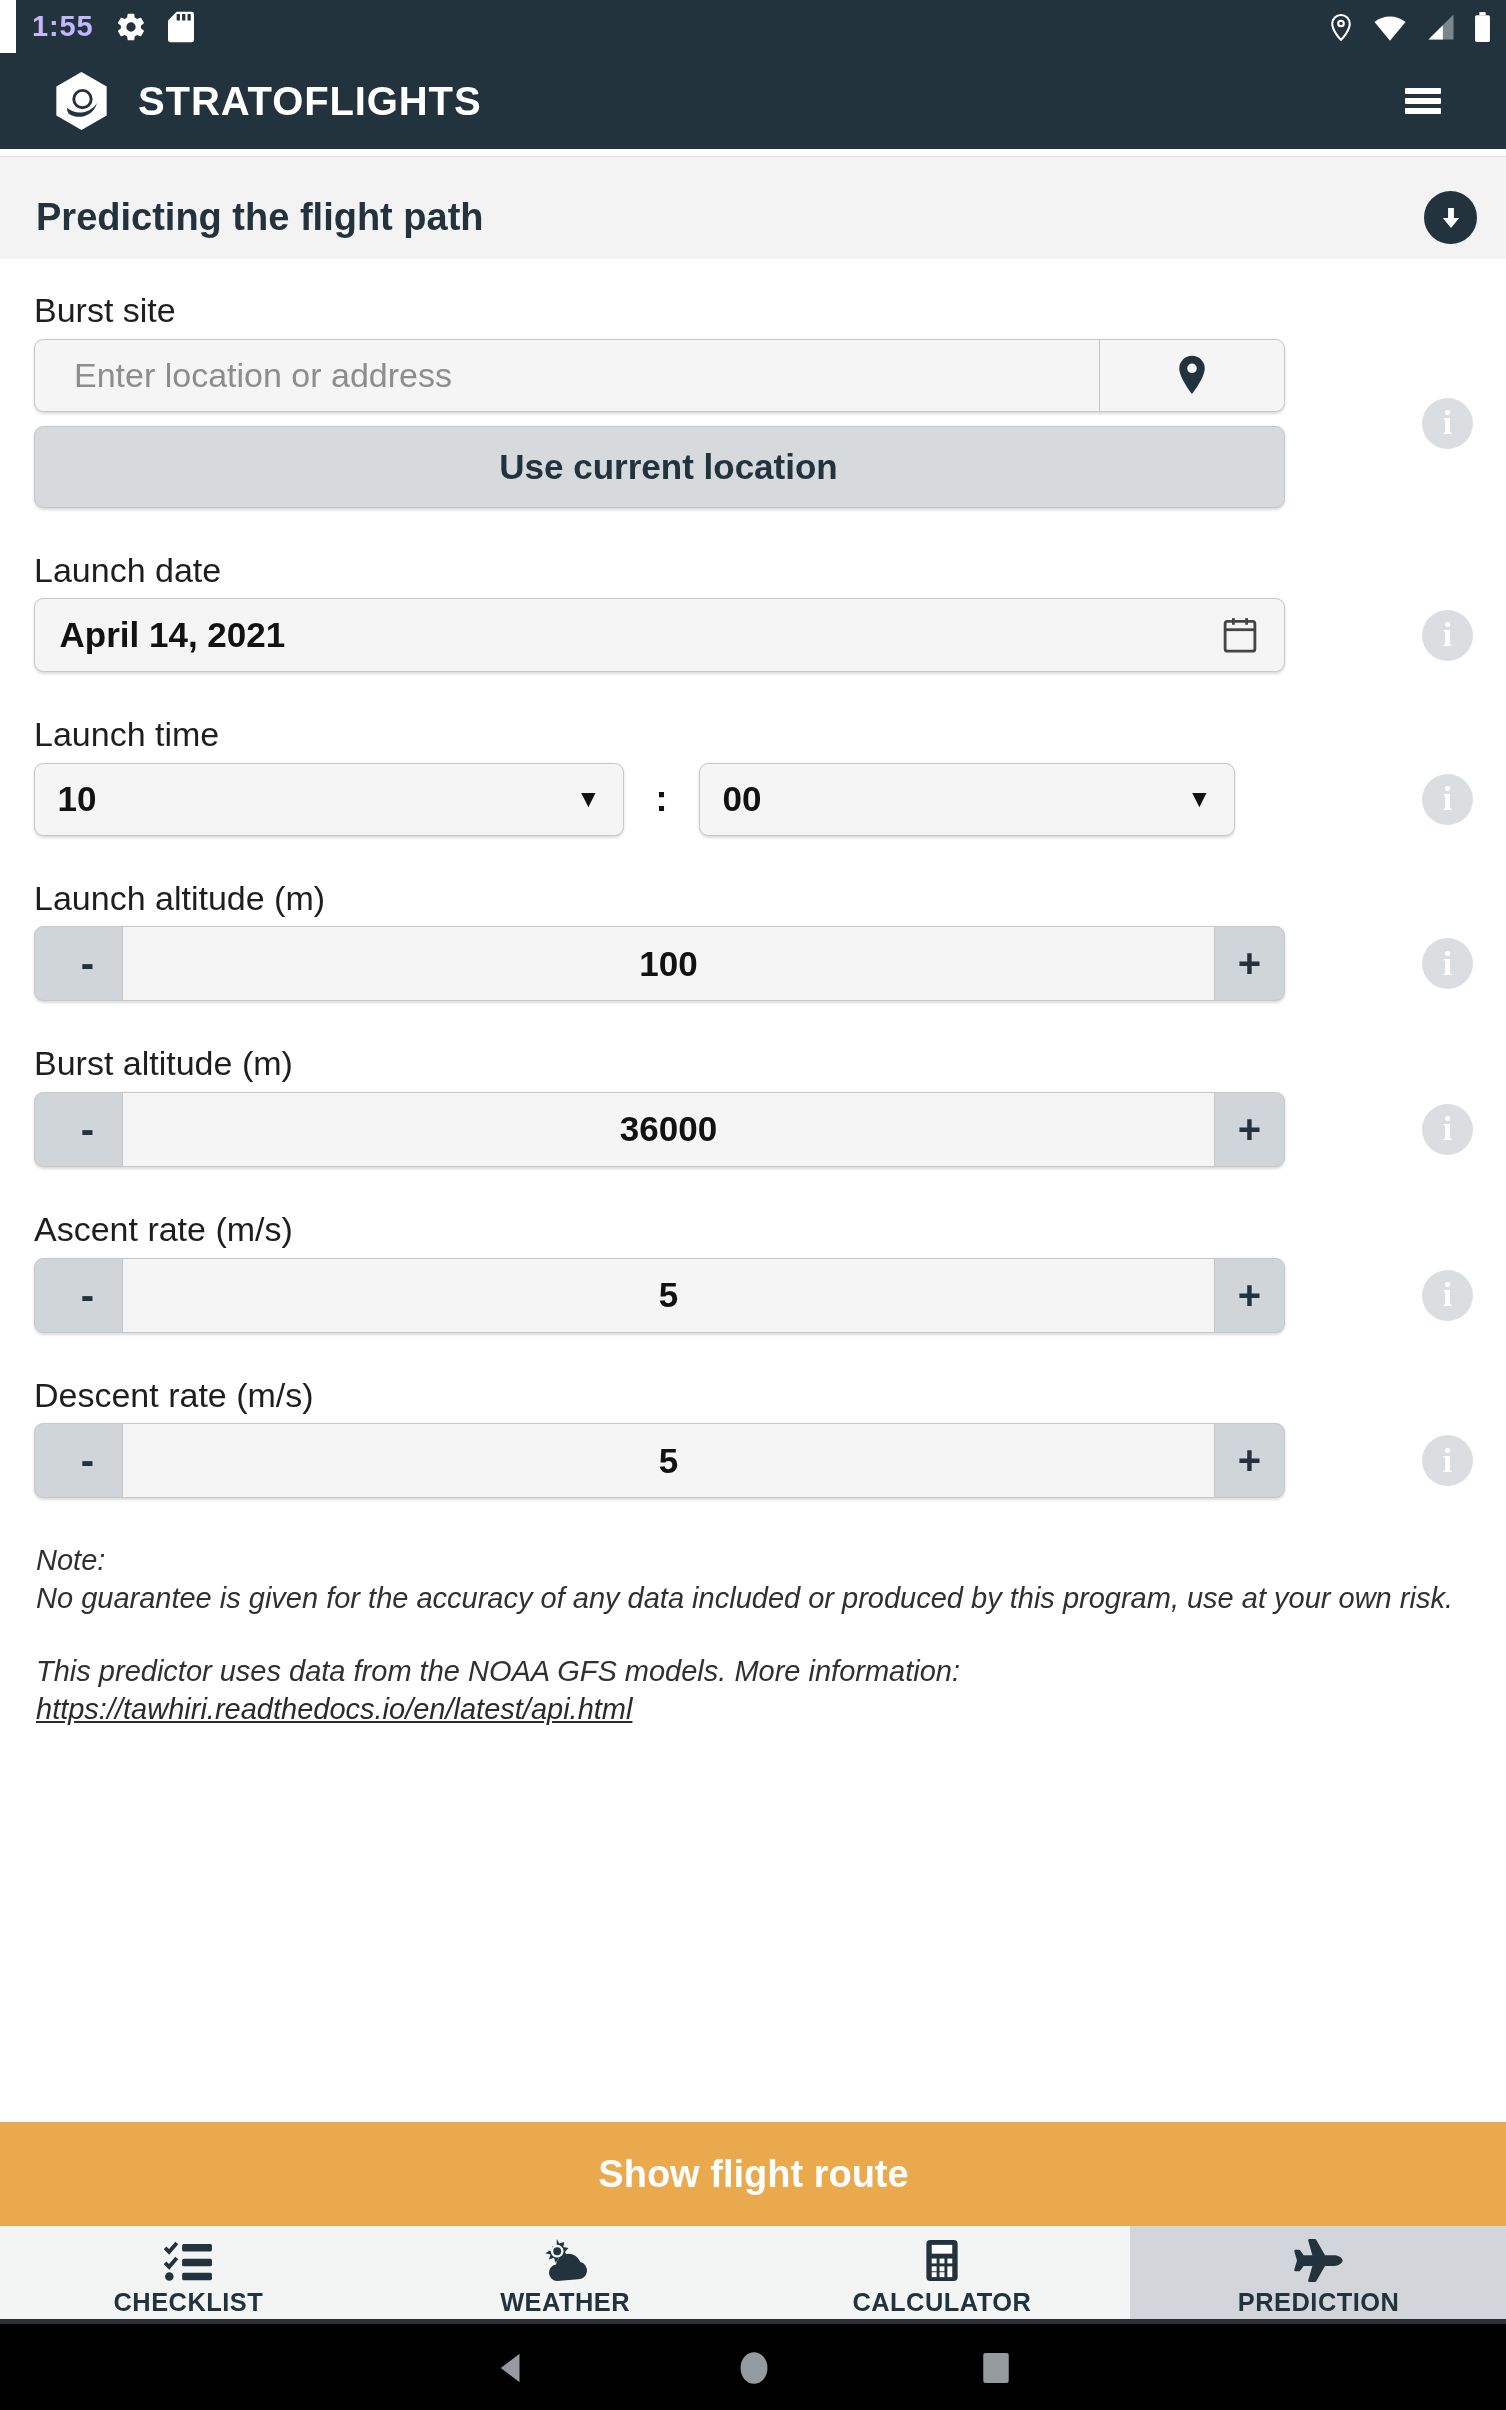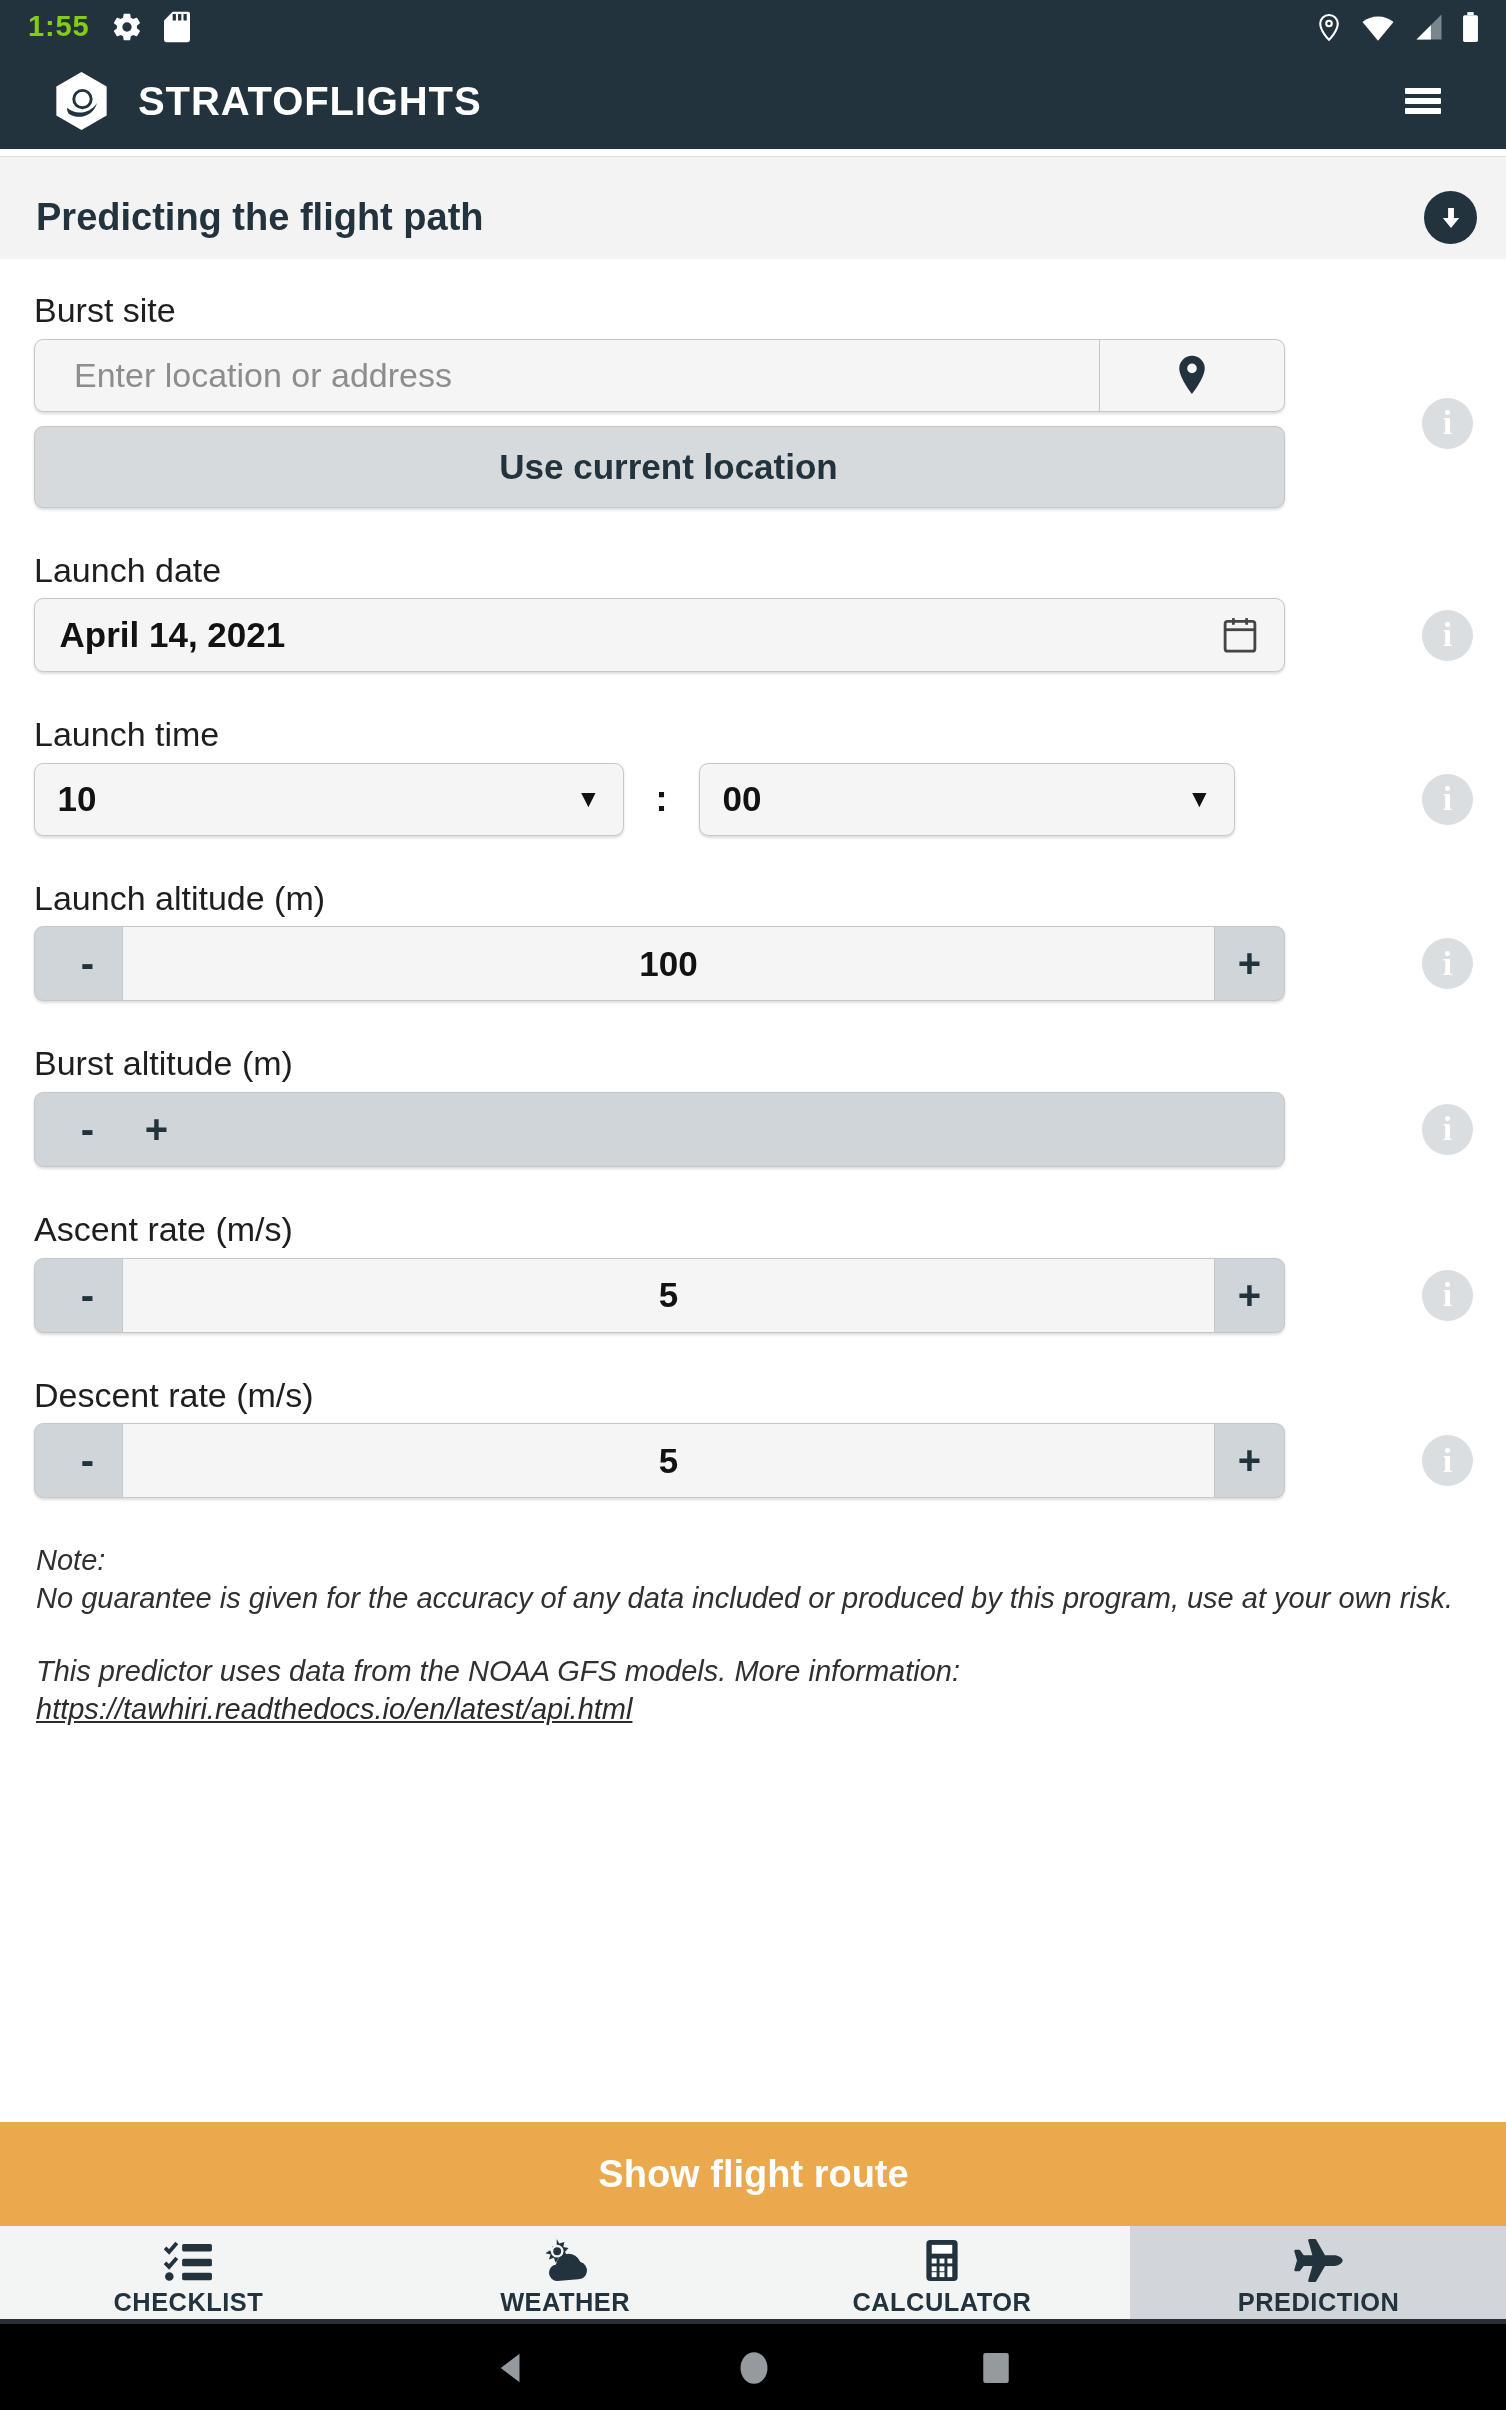--- a/index.html
+++ b/index.html
@@ -14,22 +14,22 @@
     --tabbar-bg:#F3F4F4;
     --tab-sel:#D2D6DA;
     --nav-gray:#949A9E;
   }
   *{box-sizing:border-box;margin:0;padding:0;}
   html,body{width:1507px;}
   body{font-family:"Liberation Sans", sans-serif;background:#777;}
   .screen{position:relative;width:1507px;height:2411px;background:#fff;overflow:hidden;}
 
   
-  .status-bar{position:absolute;top:0;left:0;right:0;height:53px;background:var(--navy);
-    display:flex;align-items:center;padding:0 28px;color:#84cc16;}
+  .status-bar{position:absolute;top:0;left:16px;right:0;height:53px;background:var(--navy);
+    display:flex;align-items:center;padding:0 16px;color:#c4b5fd;}
   .status-left{display:flex;align-items:center;gap:21px;}
   .status-time{font-size:29px;font-weight:bold;letter-spacing:0.9px;}
   .status-right{margin-left:auto;display:flex;align-items:center;gap:17px;}
   .sicon{display:flex;align-items:center;}
 
   
   .app-header{position:absolute;top:53px;left:0;right:0;height:96px;background:var(--navy);
     display:flex;align-items:center;padding:0 55px;}
   .logo{width:53px;height:60px;margin-right:30px;display:flex;align-items:center;}
   .app-title{color:#fff;font-size:40px;font-weight:bold;letter-spacing:0.9px;}
@@ -256,20 +256,21 @@
         <span class="info-badge">i</span>
       </div>
     </div>
 
     <div class="field">
       <div class="field-label">Burst altitude (m)</div>
       <div class="control-row">
         <div class="controls">
           <div class="stepper shadowed">
             <span class="step-btn">-</span>
+            <span class="step-value">36000</span>
             <span class="step-btn">+</span>
           </div>
         </div>
         <span class="info-badge">i</span>
       </div>
     </div>
 
     <div class="field">
       <div class="field-label">Ascent rate (m/s)</div>
       <div class="control-row">

